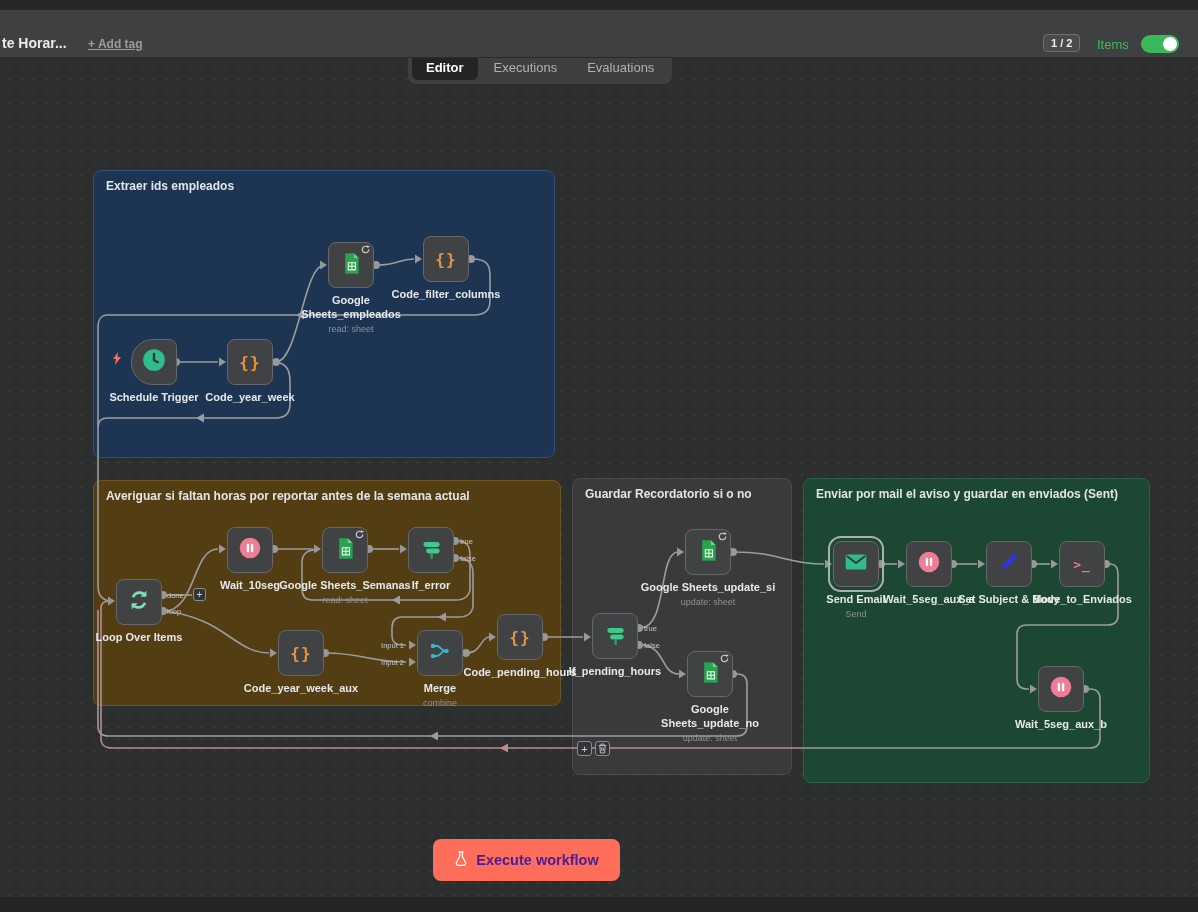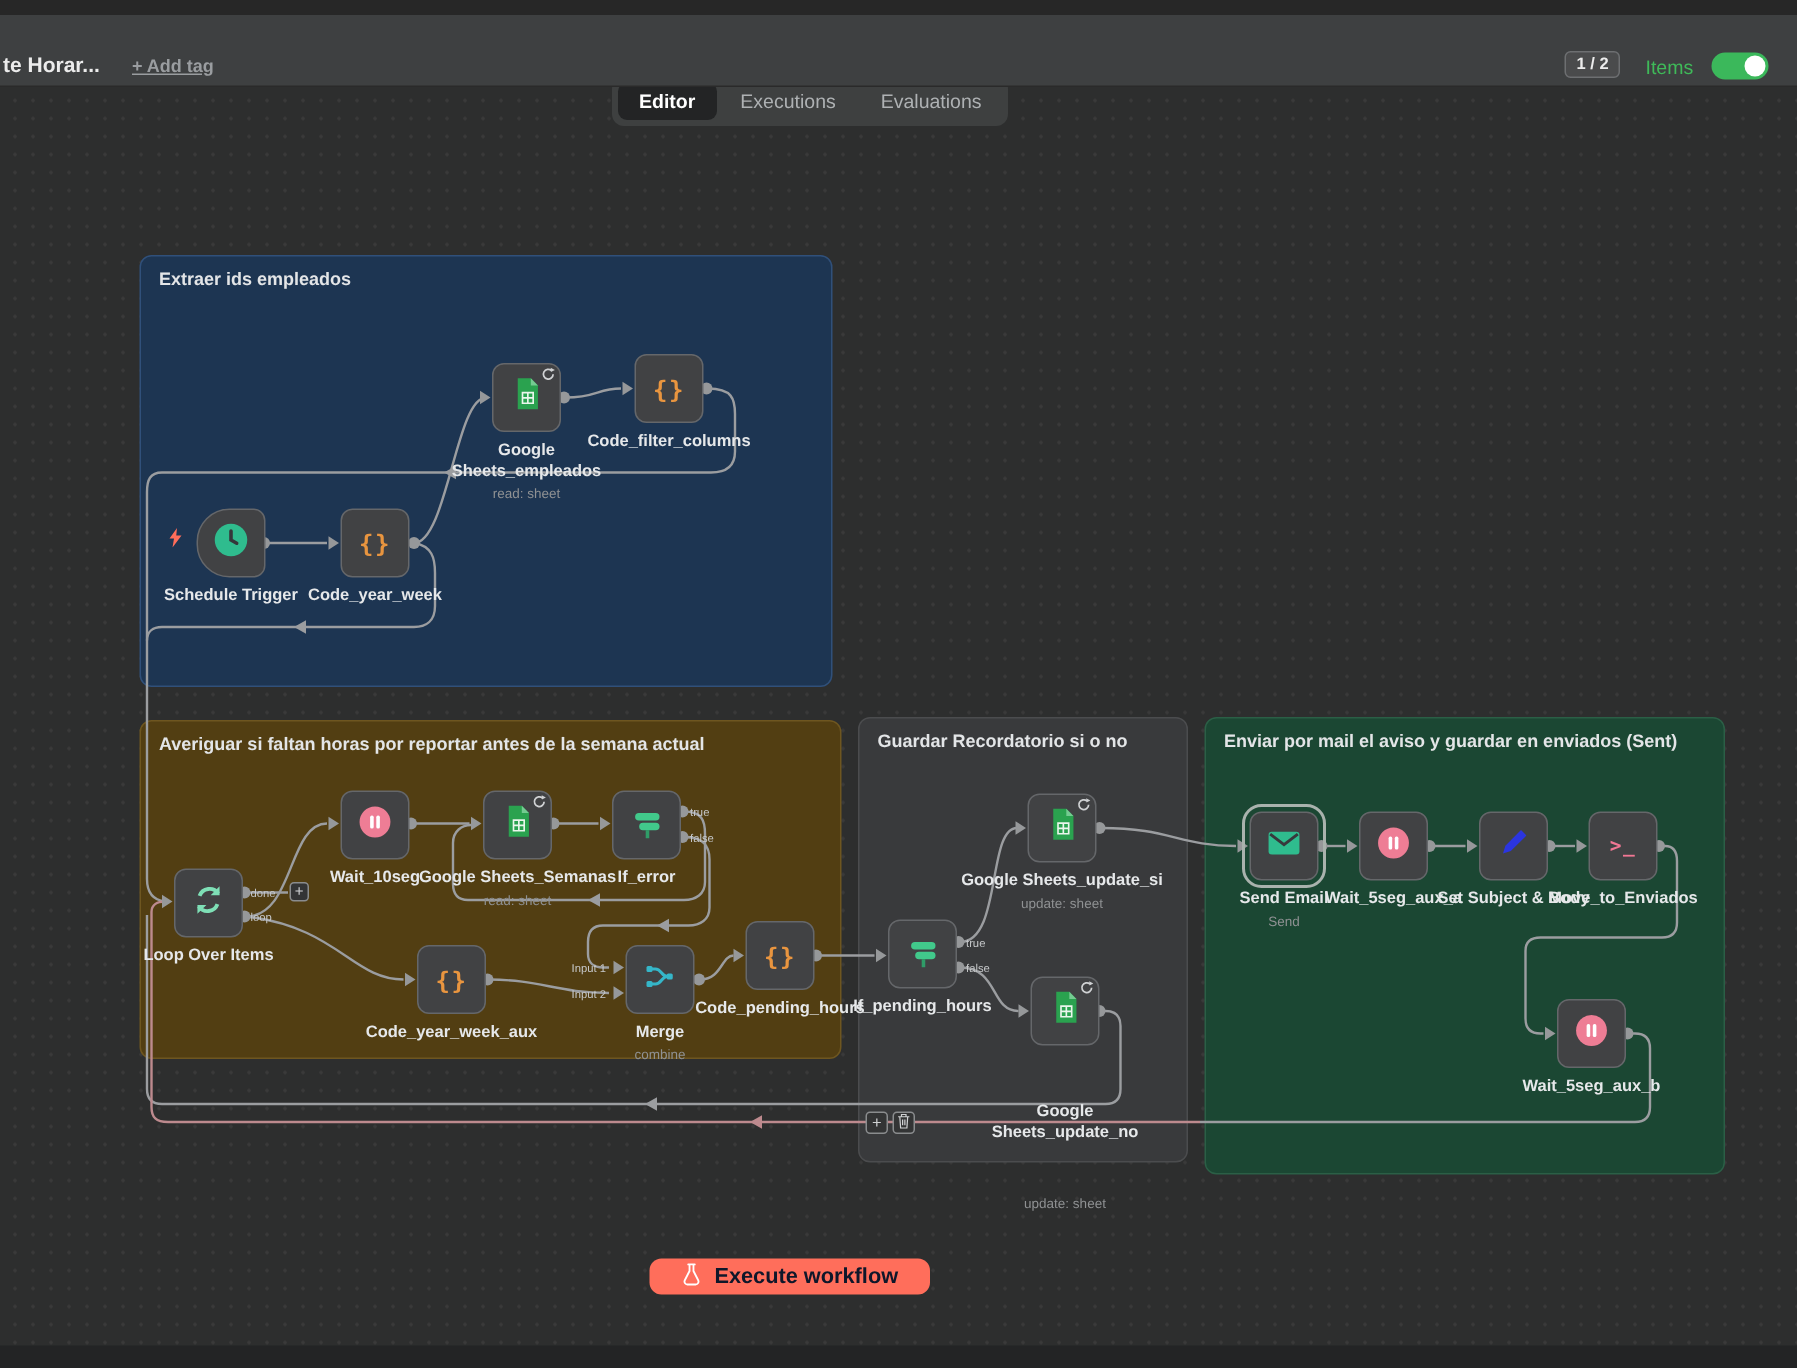--- a/index.html
+++ b/index.html
@@ -40,23 +40,23 @@
   .refresh{position:absolute;top:2px;right:3px;line-height:0;}
   .glyph-code{font-family:"DejaVu Sans Mono",monospace;font-weight:700;font-size:16px;color:#e9953f;letter-spacing:1px;}
   .glyph-term{font-family:"DejaVu Sans Mono",monospace;font-weight:700;font-size:13px;color:#f27794;letter-spacing:1px;}
   .nlabel{margin-top:6px;font-size:11px;font-weight:700;color:#e6e8ea;text-align:center;line-height:1.25;}
   .nsub{margin-top:2px;font-size:9px;color:#8f9193;text-align:center;}
   .portlabel{position:absolute;z-index:11;font-size:7.5px;color:#c6c8ca;}
   .sqbtn{position:absolute;z-index:12;background:#333435;border:1px solid #8a8c8e;border-radius:3px;
     color:#cfd1d3;display:flex;align-items:center;justify-content:center;box-sizing:border-box;}
   .bolt{position:absolute;z-index:11;line-height:0;}
   
-  .execbtn{position:absolute;left:433px;top:839px;width:187px;height:24px;z-index:25;background:#ff6e5b;
+  .execbtn{position:absolute;left:433px;top:839px;width:187px;height:42px;z-index:25;background:#ff6e5b;
     border-radius:8px;display:flex;align-items:center;justify-content:center;gap:8px;
-    color:#0f172a;font-size:14.5px;font-weight:700;}
+    color:#4c1d95;font-size:14.5px;font-weight:700;}
 </style>
 </head>
 <body>
 
 <div class="screen">
   <div class="topstrip"></div>
 
   <div class="header">
     <div class="wf-title">te Horar...</div>
     <div class="add-tag">+ Add tag</div>
@@ -331,21 +331,21 @@
               <path d="M8 13 h9 v9 h-9 z"></path>
               <path d="M8 17.5 h9"></path>
               <path d="M12.5 13 v9"></path>
             </g>
           </svg></span>
     </div>
     <div class="nlabel">Google Sheets_update_si</div>
     <div class="nsub">update: sheet</div>
   </div>
 
-  <div class="nwrap" style="left:650px;top:651px;width:120px;gap:32px;">
+  <div class="nwrap" style="left:650px;top:651px;width:120px;">
     <div class="nbox">
       <span class="refresh"><svg width="9" height="9" viewBox="0 0 10 10">
             <path d="M8.6 5 a3.6 3.6 0 1 1 -1.2-2.7" fill="none" stroke="#d0d2d4" stroke-width="1.3"></path>
             <path d="M6.8 0.2 L9.9 1.8 L7 3.4 Z" fill="#d0d2d4"></path>
           </svg></span>
       <span><svg width="19" height="23" viewBox="0 0 24 28">
             <path d="M4 1 h11 l6 6 v20 H4 z" fill="#2aa24f"></path>
             <path d="M15 1 l6 6 h-6 z" fill="#74cb91"></path>
             <g stroke="#eaf6ec" stroke-width="1.4" fill="none">
               <path d="M8 13 h9 v9 h-9 z"></path>

